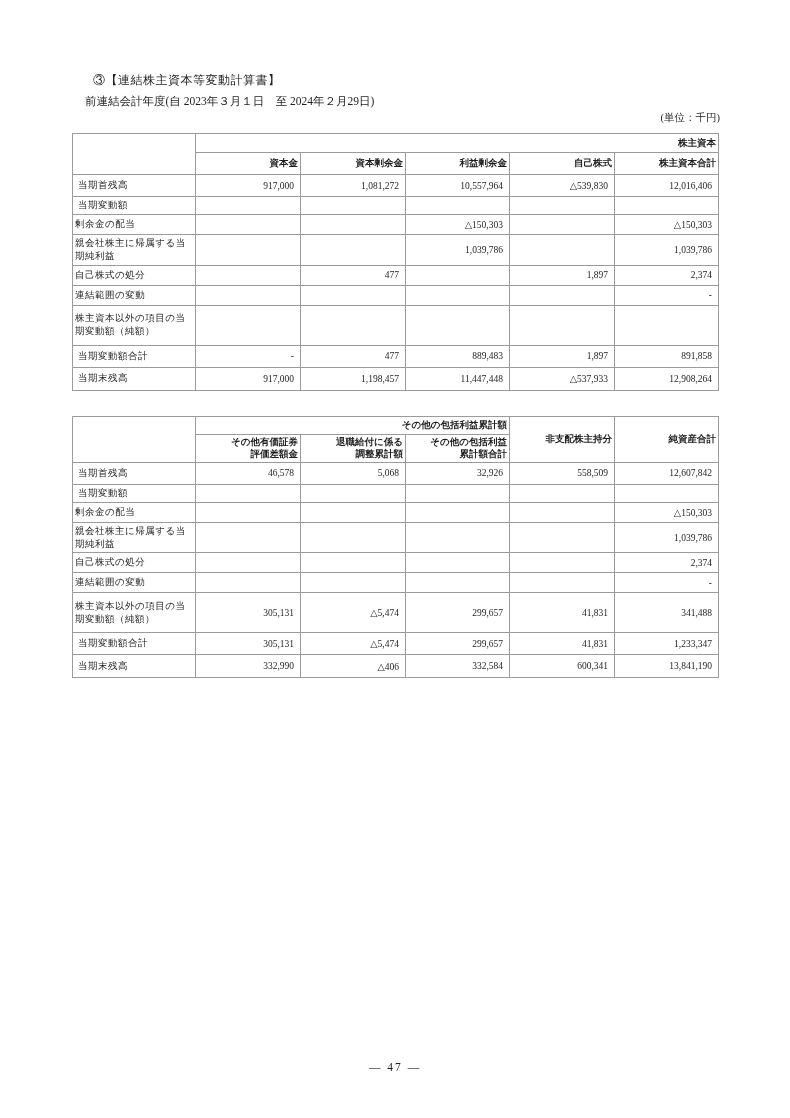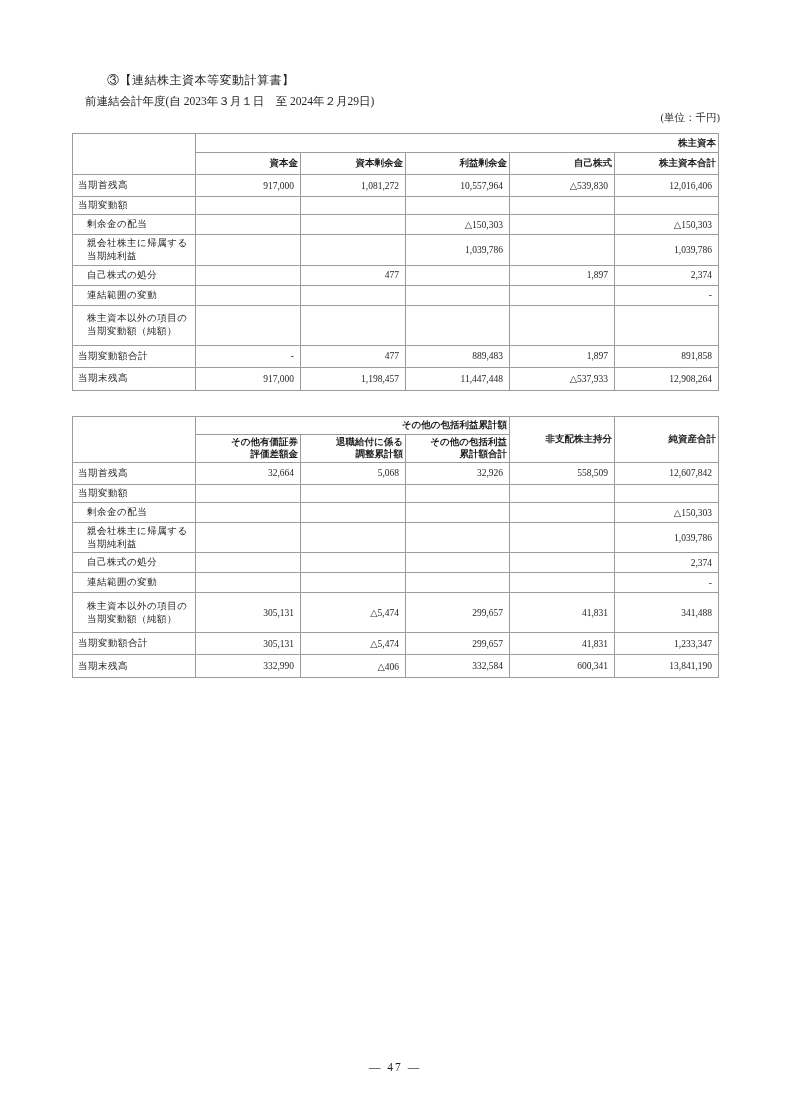--- a/index.html
+++ b/index.html
@@ -6,21 +6,21 @@
   .page {
     position:relative;
     width:790px; height:1118px;
     background:#ffffff;
     font-family:"Liberation Serif","DejaVu Serif",serif;
     color:#1f1f1f;
     overflow:hidden;
     margin:0 auto;
   }
   .title {
-    position:absolute; left:107px; top:72px;
+    position:absolute; left:93px; top:72px;
     font-size:12px; letter-spacing:0.5px;
   }
   .period {
     position:absolute; left:85px; top:94px;
     font-size:11.5px;
   }
   .unit-note {
     position:absolute; right:70px; top:111px;
     font-size:10.5px;
   }
@@ -60,21 +60,21 @@
   .stmt tbody tr:nth-child(7) { height:40px; }
   .stmt tbody tr:nth-child(8) { height:22px; }
   .stmt tbody tr:nth-child(9) { height:23px; }
   .stmt td.rowlabel {
     text-align:left;
     vertical-align:middle;
     padding:2px 3px 2px 5px;
     line-height:1.35;
     letter-spacing:0.5px;
   }
-  .stmt tbody tr:nth-child(n+3):nth-child(-n+7) td.rowlabel { padding-left:14px; }
+  .stmt tbody tr:nth-child(n+3):nth-child(-n+7) td.rowlabel { padding-left:2px; }
   .stmt td.num {
     text-align:right;
     vertical-align:middle;
     padding-right:6px;
   }
   .page-footer {
     position:absolute; top:1061px; left:0;
     width:100%;
     text-align:center;
     font-size:11.5px;
@@ -209,21 +209,21 @@
 評価差額金</th>
         <th>退職給付に係る
 調整累計額</th>
         <th>その他の包括利益
 累計額合計</th>
       </tr>
     </thead>
     <tbody>
         <tr>
           <td class="rowlabel">当期首残高</td>
-          <td class="num">32,664</td>
+          <td class="num">46,578</td>
           <td class="num">5,068</td>
           <td class="num">32,926</td>
           <td class="num">558,509</td>
           <td class="num">12,607,842</td>
         </tr>
         <tr>
           <td class="rowlabel">当期変動額</td>
           <td class="num"></td>
           <td class="num"></td>
           <td class="num"></td>

